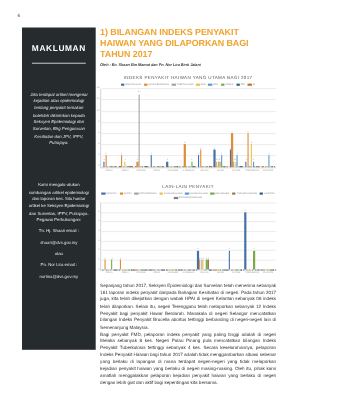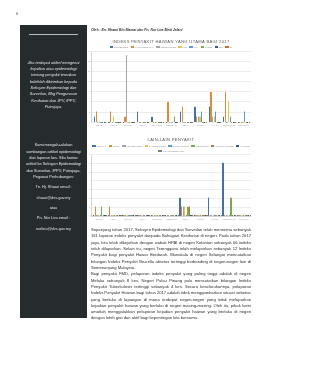--- a/index.html
+++ b/index.html
@@ -201,32 +201,34 @@
   .body-text p + p { margin-top: 0px; }
 </style>
 </head>
 <body>
 
 <div class="page">
 
   <div class="page-num">6</div>
 
   <aside class="sidebar">
+    <div class="sidebar-title">MAKLUMAN</div>
     <div class="sidebar-rule"></div>
     <div class="sidebar-para">Jika terdapat artikel mengenai kejadian atau epidemiologi tentang penyakit ternakan bolehlah dikirimkan kepada Seksyen Epidemiologi dan Surveilan, Bhg Pengurusan Kesihatan dan JPV, IPPV, Putrajaya.</div>
     <div class="sidebar-para second">Kami mengalu-alukan sumbangan artikel epidemiologi dan laporan kes. Sila hantar artikel ke Seksyen Epidemiologi dan Surveilan, IPPV, Putrajaya. Pegawai Perhubungan:</div>
     <div class="sidebar-para contact">Tn. Hj. Shaari email :</div>
     <div class="sidebar-para contact sidebar-mail">shaari@dvs.gov.my</div>
     <div class="sidebar-para contact">atau</div>
     <div class="sidebar-para contact">Pn. Nor Lira email :</div>
     <div class="sidebar-para contact sidebar-mail">norlina@dvs.gov.my</div>
   </aside>
 
   <main class="article">
 
+    <h1 class="headline">1) BILANGAN INDEKS PENYAKIT HAIWAN YANG DILAPORKAN BAGI TAHUN 2017</h1>
     <div class="byline">Oleh : En. Shaari Bin Mamat dan Pn. Nor Lira Binti Jalani</div>
 
     <section class="chart-block">
       <div class="chart-title">INDEKS PENYAKIT HAIWAN YANG UTAMA BAGI 2017</div>
       <div class="legend">
           <div class="legend-item">
             <span class="legend-swatch" style="background: rgb(68, 114, 168);"></span>
             <span class="legend-label">BRUCELLOSIS</span>
           </div>
           <div class="legend-item">

